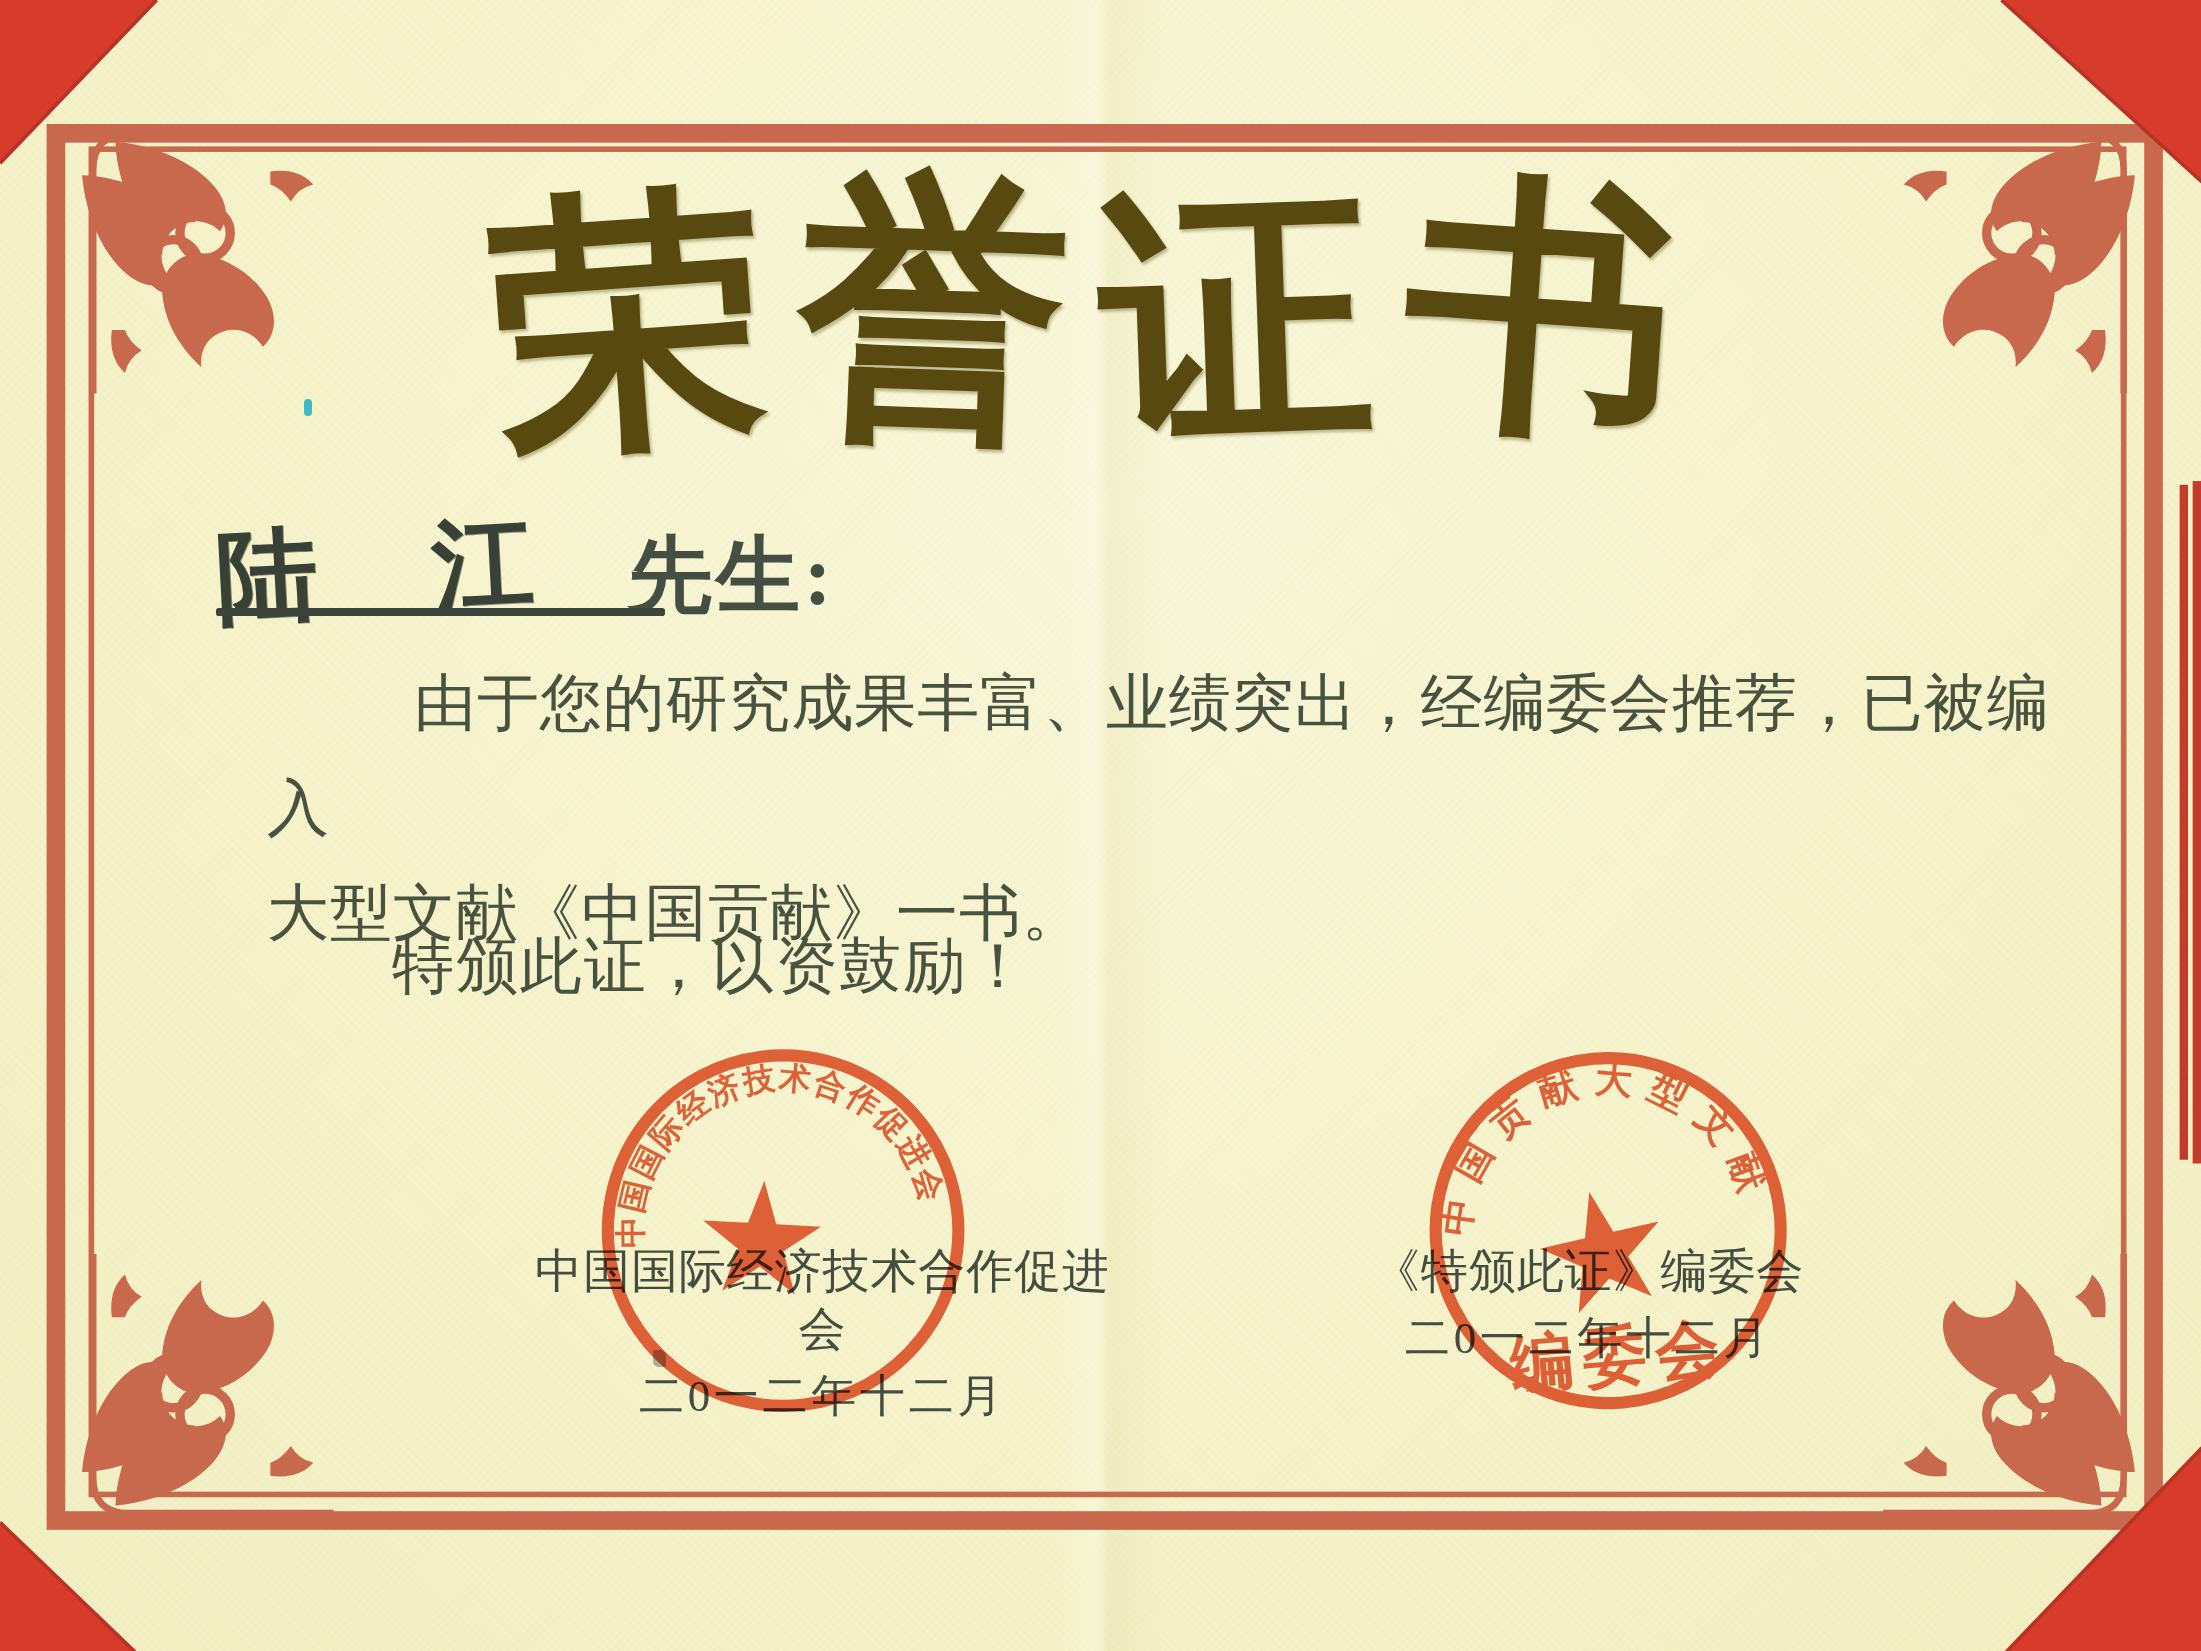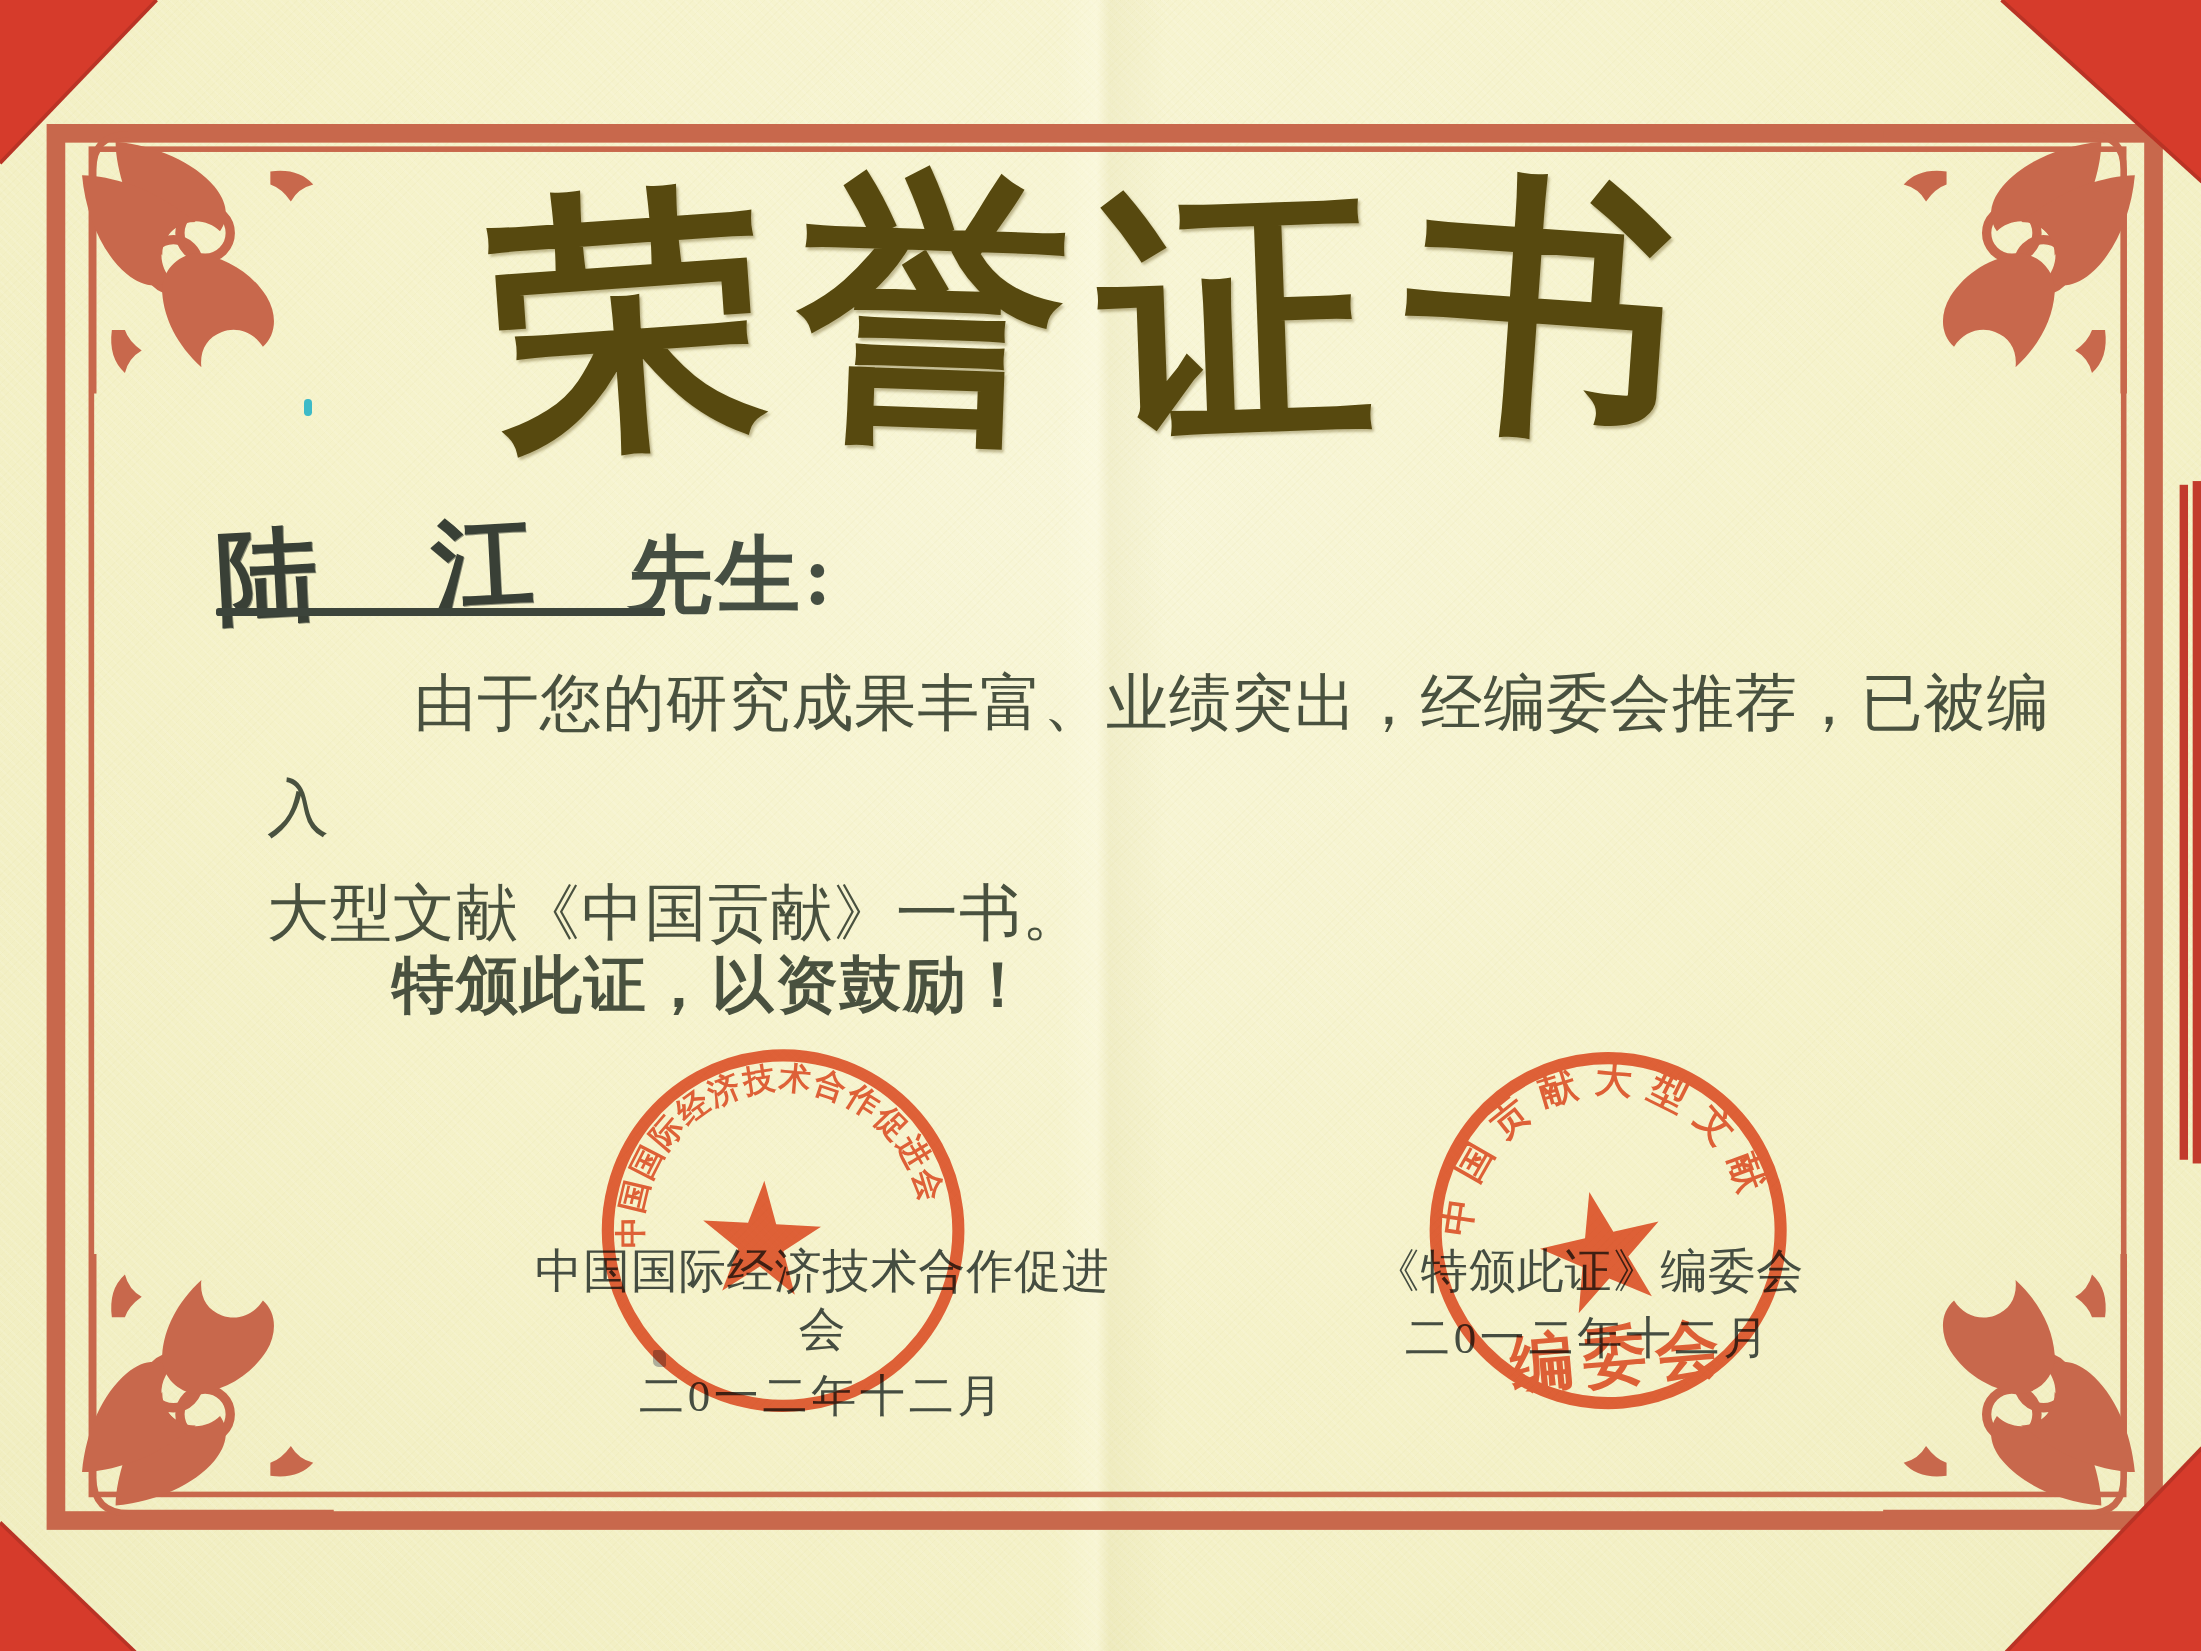--- a/index.html
+++ b/index.html
@@ -30,21 +30,21 @@
   .name{
     font-size:101px;font-weight:bold;color:#394036;letter-spacing:45px;
     transform:rotate(-3deg);display:inline-block;text-shadow:0.9px 0.9px 0 rgba(40,46,38,.5);
   }
   .honorific{font-size:84px;color:#454e42;margin-left:50px;font-weight:bold;letter-spacing:3.7px;}
   .name-underline{position:absolute;left:216px;top:608px;width:449px;height:7.5px;background:#3c443b;border-radius:2.8px;}
 
   .body-text{position:absolute;left:241px;top:651px;width:1827px;
     font-size:62px;line-height:105px;color:#49513f;letter-spacing:0.9px;font-weight:500;margin-left:26px;}
   .body-line1{text-indent:147px;}
-  .closing{position:absolute;left:392px;top:943px;font-size:62px;color:#49513f;letter-spacing:1.9px;font-weight:700;}
+  .closing{position:absolute;left:392px;top:924px;font-size:62px;color:#49513f;letter-spacing:1.9px;font-weight:400;}
 
   .sig{position:absolute;text-align:center;color:#454d41;}
   .sig-left{left:515px;top:1242px;width:615px;}
   .sig-right{left:1350px;top:1242px;width:477px;}
   .sig .org{font-size:47px;line-height:58px;letter-spacing:0.9px;font-weight:500;}
   .sig .date{font-size:45px;line-height:54px;letter-spacing:3.7px;margin-top:11px;font-weight:500;}
 
   .speck-cyan{position:absolute;left:304px;top:399px;width:8.4px;height:17px;background:#29b4c6;border-radius:3.7px;opacity:.9;}
   .speck-gray{position:absolute;left:653px;top:1350px;width:13px;height:17px;background:#9c9c90;border-radius:1.9px 5.6px 1.9px 5.6px;opacity:.8;}
 </style>

